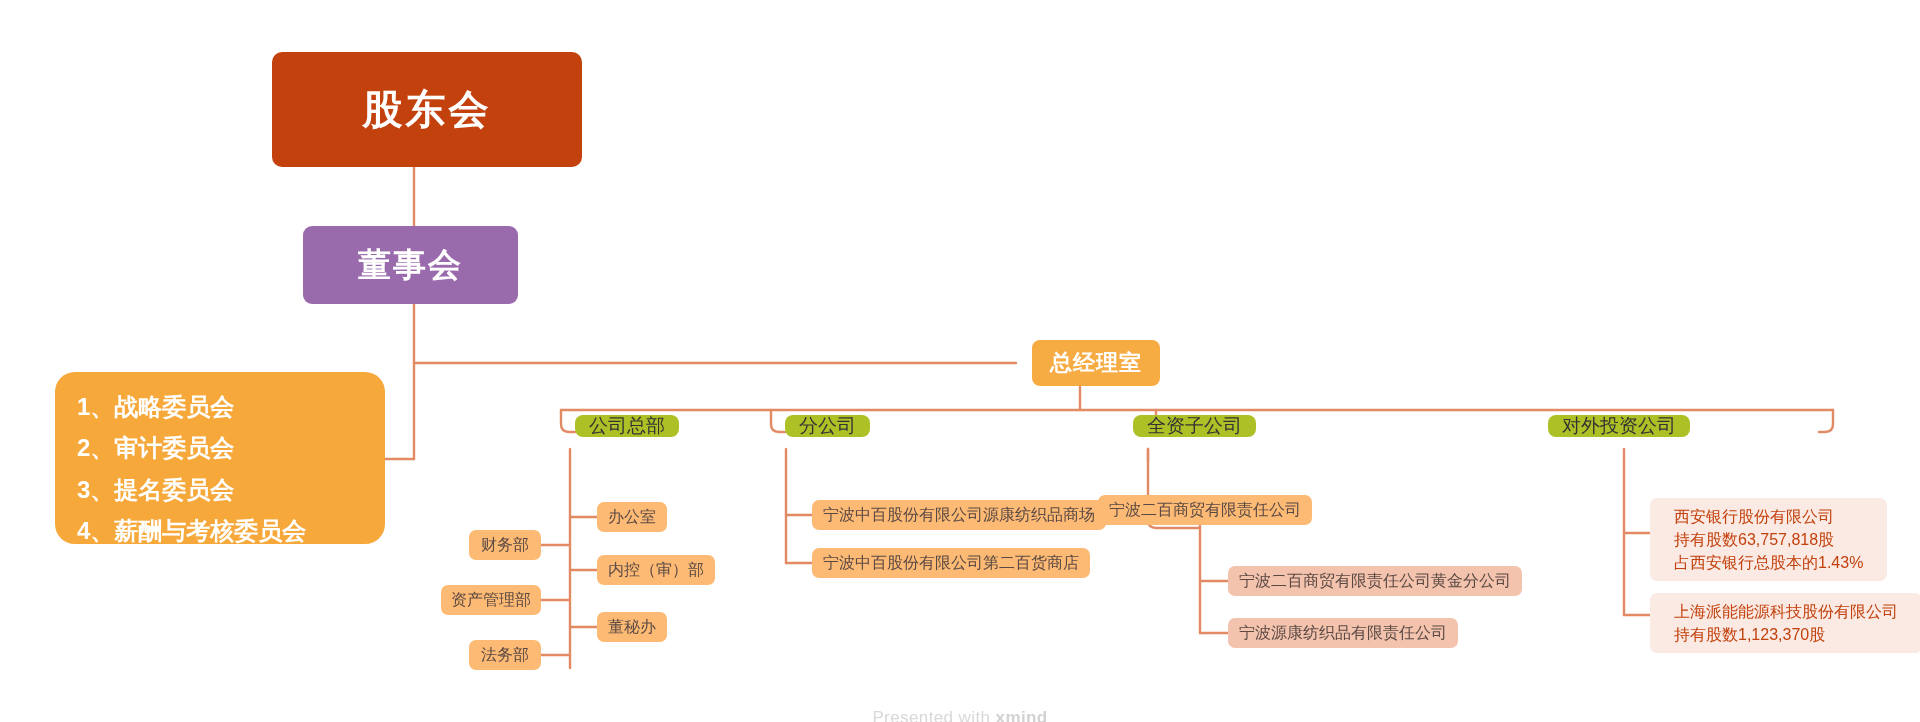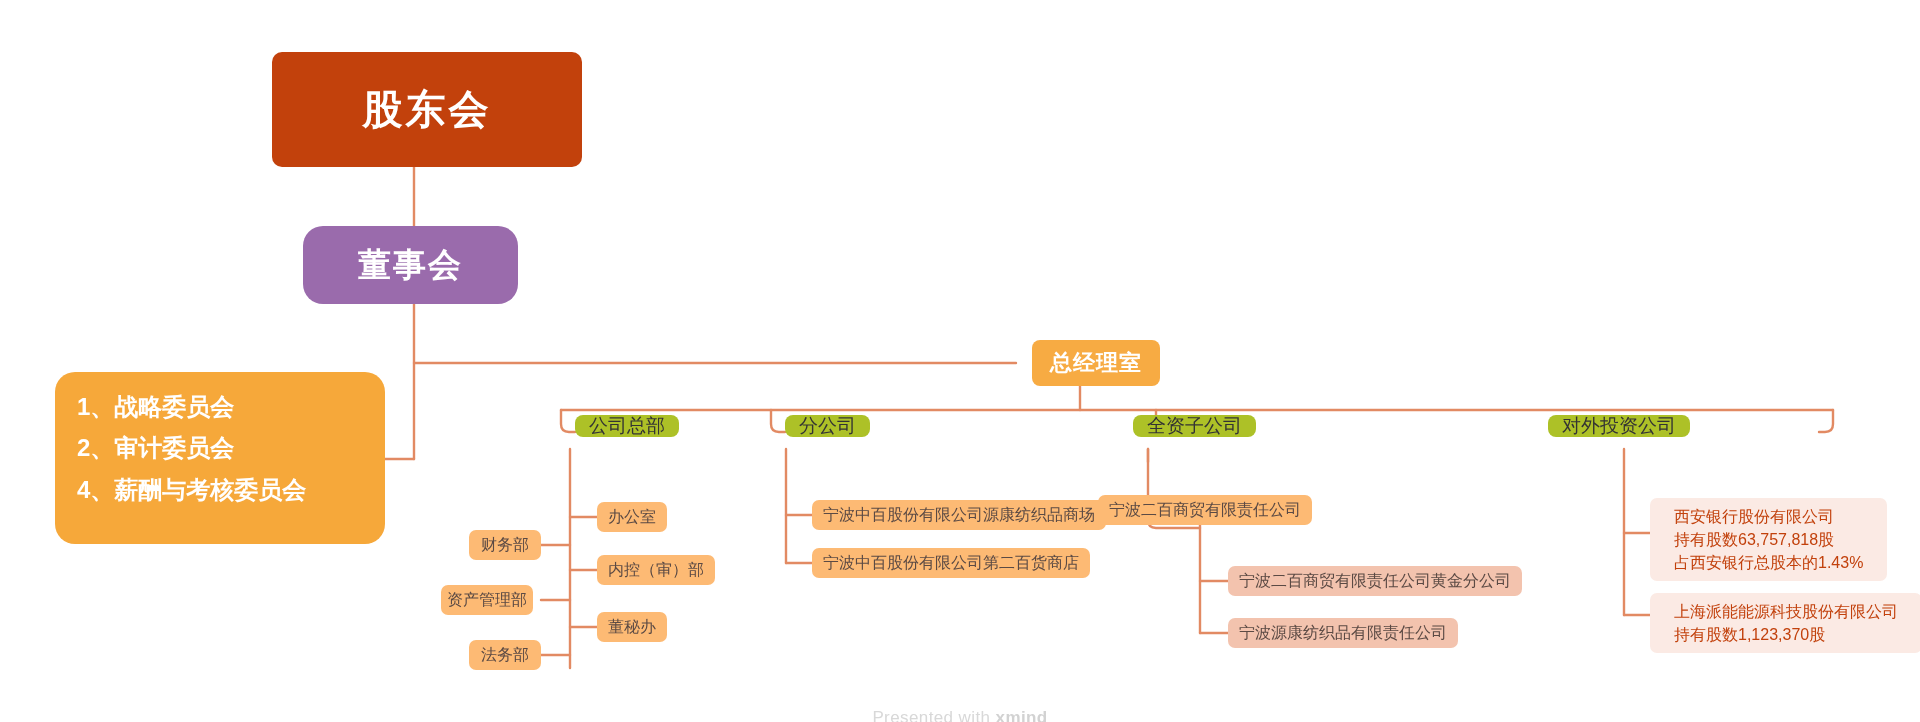--- a/index.html
+++ b/index.html
@@ -15,21 +15,21 @@
   .node{position:absolute;box-sizing:border-box;display:flex;align-items:center;justify-content:center;white-space:nowrap;}
 
   
   .n-shareholders{
     left:272px;top:52px;width:310px;height:115px;
     background:#c2410c;border-radius:10px;
     color:#ffffff;font-size:40px;font-weight:bold;letter-spacing:3px;
   }
   .n-board{
     left:303px;top:226px;width:215px;height:78px;
-    background:#9a6bac;border-radius:20px;
+    background:#9a6bac;border-radius:9px;
     color:#ffffff;font-size:33px;font-weight:bold;letter-spacing:2px;
   }
   .n-committees{
     left:55px;top:372px;width:330px;height:172px;
     background:#f6a83a;border-radius:20px;
     color:#ffffff;font-size:24px;font-weight:bold;
     display:block;padding:14px 20px 0 22px;line-height:1.72;
   }
   .n-committees div{white-space:nowrap;}
 
@@ -113,36 +113,37 @@
   </g>
 </svg>
 
 <div class="node n-shareholders">股东会</div>
 
 <div class="node n-board">董事会</div>
 
 <div class="node n-committees">
   <div>1、战略委员会</div>
   <div>2、审计委员会</div>
+  <div>3、提名委员会</div>
   <div>4、薪酬与考核委员会</div>
 </div>
 
 <div class="node n-gm">总经理室</div>
 
 <div class="node green" style="left:575px;top:415px;">公司总部</div>
 <div class="node green" style="left:785px;top:415px;">分公司</div>
 <div class="node green" style="left:1133px;top:415px;">全资子公司</div>
 <div class="node green" style="left:1548px;top:415px;">对外投资公司</div>
 
 <div class="node pink" style="left:597px;top:502px;">办公室</div>
 <div class="node pink" style="left:597px;top:555px;">内控（审）部</div>
 <div class="node pink" style="left:597px;top:612px;">董秘办</div>
 
 <div class="node pink" style="left:469px;top:530px;width:72px;justify-content:center;">财务部</div>
-<div class="node pink" style="left:441px;top:585px;width:92px;justify-content:center;">资产管理部</div>
+<div class="node pink" style="left:441px;top:585px;width:100px;justify-content:center;">资产管理部</div>
 <div class="node pink" style="left:469px;top:640px;width:72px;justify-content:center;">法务部</div>
 
 <div class="node pink" style="left:812px;top:500px;">宁波中百股份有限公司源康纺织品商场</div>
 <div class="node pink" style="left:812px;top:548px;">宁波中百股份有限公司第二百货商店</div>
 
 <div class="node pink" style="left:1098px;top:495px;">宁波二百商贸有限责任公司</div>
 <div class="node pink-strong" style="left:1228px;top:566px;">宁波二百商贸有限责任公司黄金分公司</div>
 <div class="node pink-strong" style="left:1228px;top:618px;">宁波源康纺织品有限责任公司</div>
 
 <div class="node pink-multi" style="left:1650px;top:498px;">

